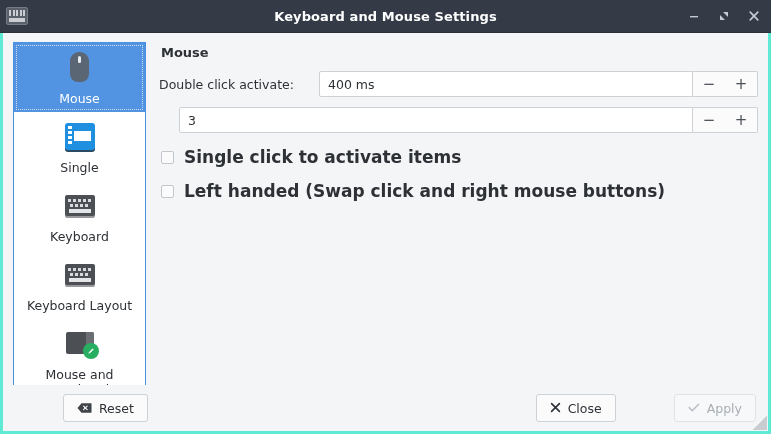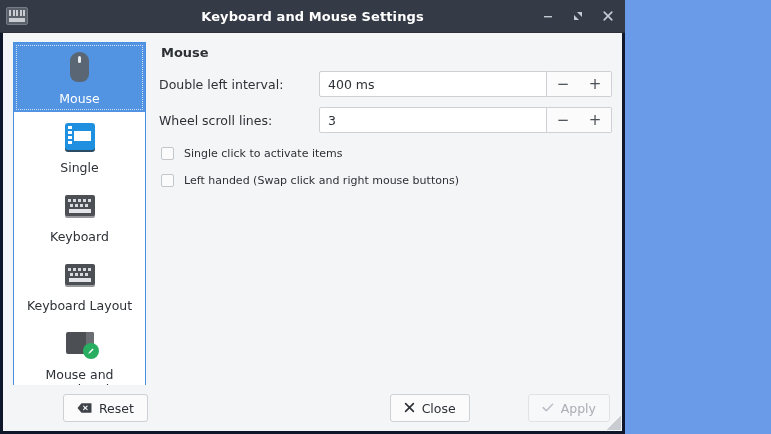--- a/index.html
+++ b/index.html
@@ -9,23 +9,23 @@
   body {
     width: 771px; height: 434px;
     background: #6a9be8;
     font-family: "DejaVu Sans", "Liberation Sans", sans-serif;
     font-size: 12px;
     color: #2d3136;
     overflow: hidden;
   }
   .window {
     position: absolute; left: 0; top: 0;
-    width: 625px; height: 434px;
-    box-sizing: border-box;
-    background: #0f172a;
+    width: 771px; height: 434px;
+    box-sizing: border-box;
+    background: #5eead4;
     display: flex; flex-direction: column;
   }
   
   .titlebar {
     height: 32px; min-height: 32px;
     background: #343a46;
     display: flex; align-items: center;
     position: relative;
     border-bottom: 1px solid #2b3039;
   }
@@ -227,21 +227,21 @@
     margin: 0 0 14px 2px;
   }
   .check-row.first { margin-top: 14px; }
   .checkbox {
     width: 13px; height: 13px; box-sizing: border-box;
     border: 1px solid #c3c7cc; border-radius: 2px;
     background: #fbfbfc;
     margin-right: 10px;
     cursor: pointer;
   }
-  .check-label { font-size: 11px; color: #2d3136; cursor: pointer; }
+  .check-label { font-size: 17px; color: #2d3136; cursor: pointer; font-weight: bold; }
   
   .bottombar {
     height: 46px; min-height: 46px;
     display: flex; align-items: center;
     padding: 0 12px;
     box-sizing: border-box;
     background: #f4f5f7;
     position: relative;
   }
   .btn {
@@ -401,32 +401,31 @@
           <div class="side-label">Mouse and Touchpad</div>
         </div>
 
       </div>
 
       <div class="main">
 
         <div class="section-title">Mouse</div>
 
         <div class="form-row">
-          <div class="form-label">Double left interval:</div>
+          <div class="form-label">Double click activate:</div>
           <div class="spin">
             <div class="spin-input">400 ms</div>
             <div class="spin-btns">
               <div class="spin-btn">−</div>
               <div class="spin-btn">+</div>
             </div>
           </div>
         </div>
 
         <div class="form-row">
-          <div class="form-label">Wheel scroll lines:</div>
           <div class="spin">
             <div class="spin-input">3</div>
             <div class="spin-btns">
               <div class="spin-btn">−</div>
               <div class="spin-btn">+</div>
             </div>
           </div>
         </div>
 
         <div class="check-row first">

